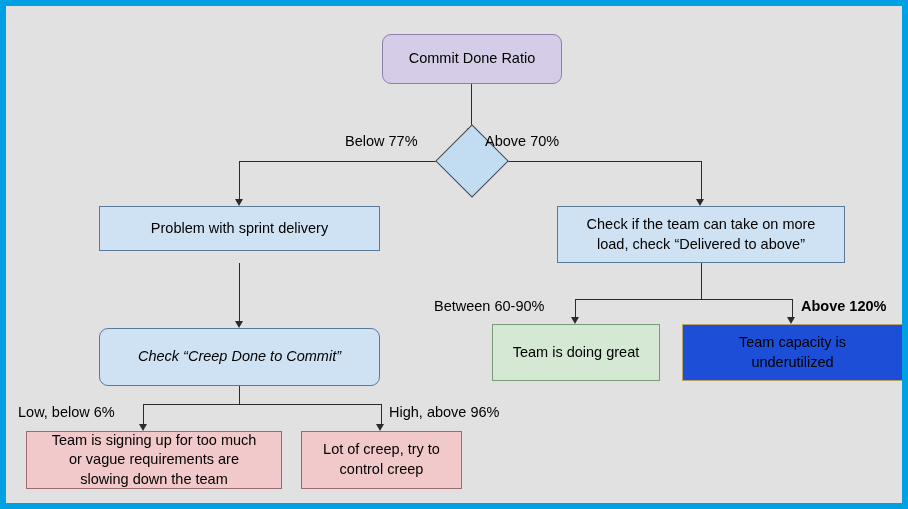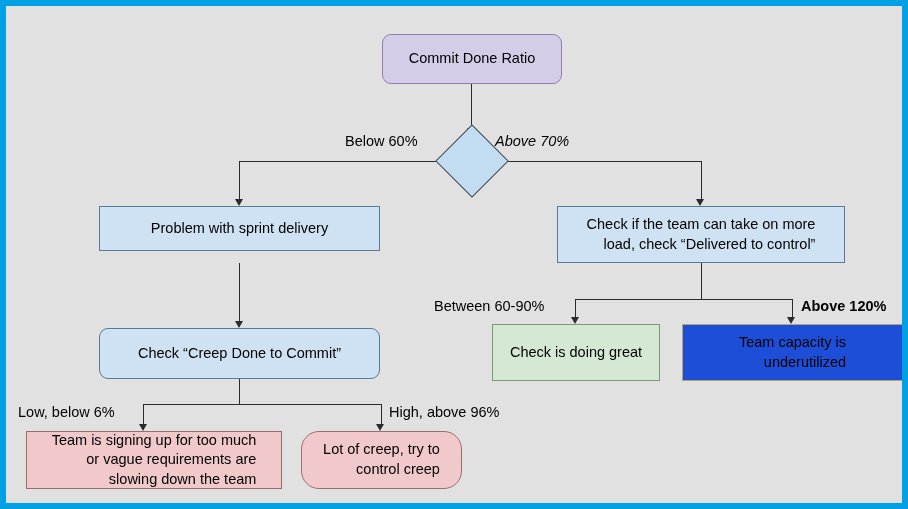--- a/index.html
+++ b/index.html
@@ -22,21 +22,21 @@
     border: 6px solid #00a0e3;
     overflow: hidden;
   }
 
   
   .node {
     position: absolute;
     display: flex;
     align-items: center;
     justify-content: center;
-    text-align: right;
+    text-align: center;
     color: #000000;
     font-size: 14.5px;
     line-height: 1.35;
     padding: 6px 8px;
     border: 1.3px solid #46464b;
     background: #ffffff;
     white-space: pre-line;
     z-index: 3;
   }
 
@@ -96,34 +96,34 @@
 
   <div class="node rounded n-lavender" style="left:376px; top:28px; width:180px; height:50px;">Commit Done Ratio</div>
 
   <div class="diamond" style="left:440px; top:129px; width:52px; height:52px;">
     <div class="dshape"></div>
   </div>
 
   <div class="node n-blue" style="left:93px; top:200px; width:281px; height:45px;">Problem with sprint delivery</div>
 
   <div class="node n-blue" style="left:551px; top:200px; width:288px; height:57px;">Check if the team can take on more
-load, check “Delivered to control”</div>
+load, check “Delivered to above”</div>
 
-  <div class="node rounded n-blue" style="left:93px; top:322px; width:281px; height:51px;">Check “Creep Done to Commit”</div>
+  <div class="node rounded n-blue" style="left:93px; top:322px; width:281px; height:58px;font-style:italic;">Check “Creep Done to Commit”</div>
 
-  <div class="node n-green" style="left:486px; top:318px; width:168px; height:57px;">Check is doing great</div>
+  <div class="node n-green" style="left:486px; top:318px; width:168px; height:57px;">Team is doing great</div>
 
   <div class="node n-yellow" style="left:676px; top:318px; width:221px; height:57px;">Team capacity is
 underutilized</div>
 
   <div class="node n-pink" style="left:20px; top:425px; width:256px; height:58px;">Team is signing up for too much
 or vague requirements are
 slowing down the team</div>
 
-  <div class="node n-pink" style="left:295px; top:425px; width:161px; height:58px;border-radius:18px;">Lot of creep, try to
+  <div class="node n-pink" style="left:295px; top:425px; width:161px; height:58px;">Lot of creep, try to
 control creep</div>
 
   <div class="edge v" style="left:465px; top:78px; height:45px;"></div>
   <div class="arrow" style="left:460.5px; top:122px;"></div>
 
   <div class="edge h" style="left:233px; top:155px; width:208px;"></div>
   <div class="edge v" style="left:233px; top:155px; height:38px;"></div>
   <div class="arrow" style="left:228.5px; top:193px;"></div>
 
   <div class="edge h" style="left:491px; top:155px; width:205px;"></div>
@@ -141,23 +141,23 @@
   <div class="arrow" style="left:370px; top:418px;"></div>
 
   <div class="edge v" style="left:694.6px; top:257px; height:37px;"></div>
   <div class="edge h" style="left:569px; top:293px; width:127px;"></div>
   <div class="edge h" style="left:694px; top:293px; width:92px;"></div>
   <div class="edge v" style="left:569px; top:293px; height:18px;"></div>
   <div class="arrow" style="left:564.5px; top:311px;"></div>
   <div class="edge v" style="left:785.6px; top:293px; height:18px;"></div>
   <div class="arrow" style="left:781px; top:311px;"></div>
 
-  <div class="elabel" style="left:339px; top:127px;">Below 60%</div>
+  <div class="elabel" style="left:339px; top:127px;">Below 77%</div>
 
-  <div class="elabel" style="left:489px; top:127px;font-style:italic;">Above 70%</div>
+  <div class="elabel" style="left:479px; top:127px;">Above 70%</div>
 
   <div class="elabel" style="left:428px; top:292px;">Between 60-90%</div>
 
   <div class="elabel" style="left:795px; top:292px;font-weight:bold;">Above 120%</div>
 
   <div class="elabel" style="left:12px; top:398px;">Low, below 6%</div>
 
   <div class="elabel" style="left:383px; top:398px;">High, above 96%</div>
 
 </div>

